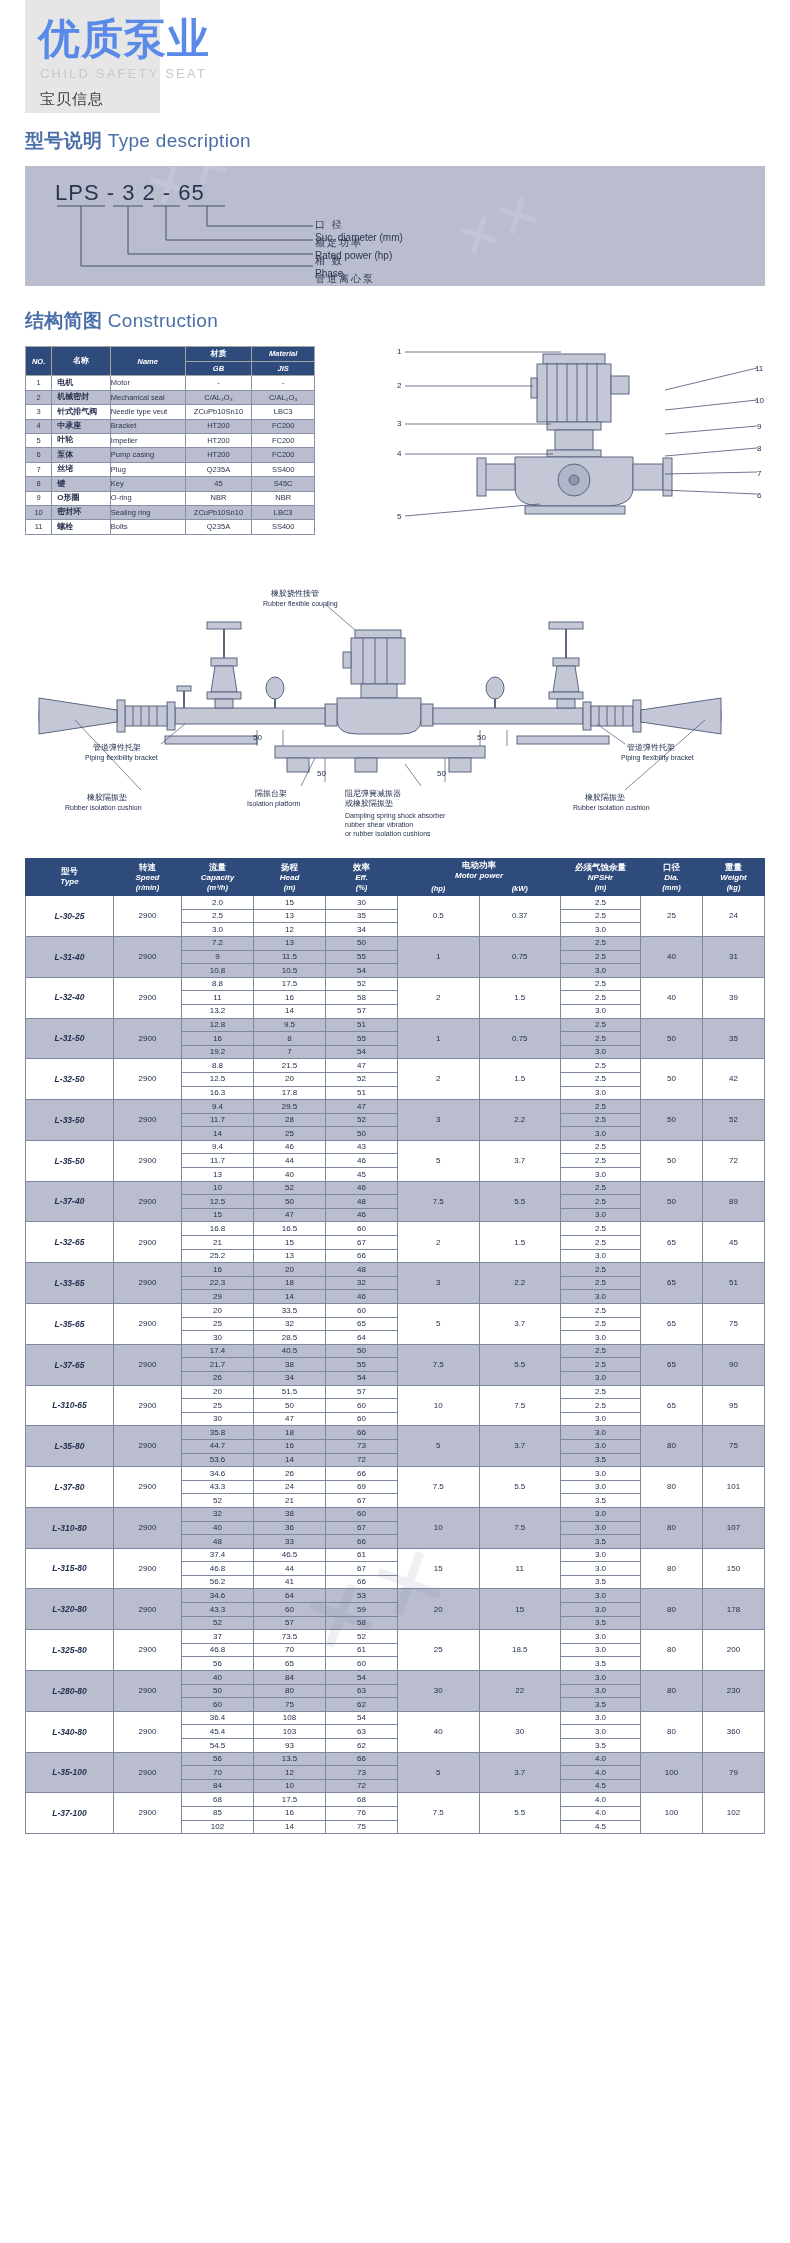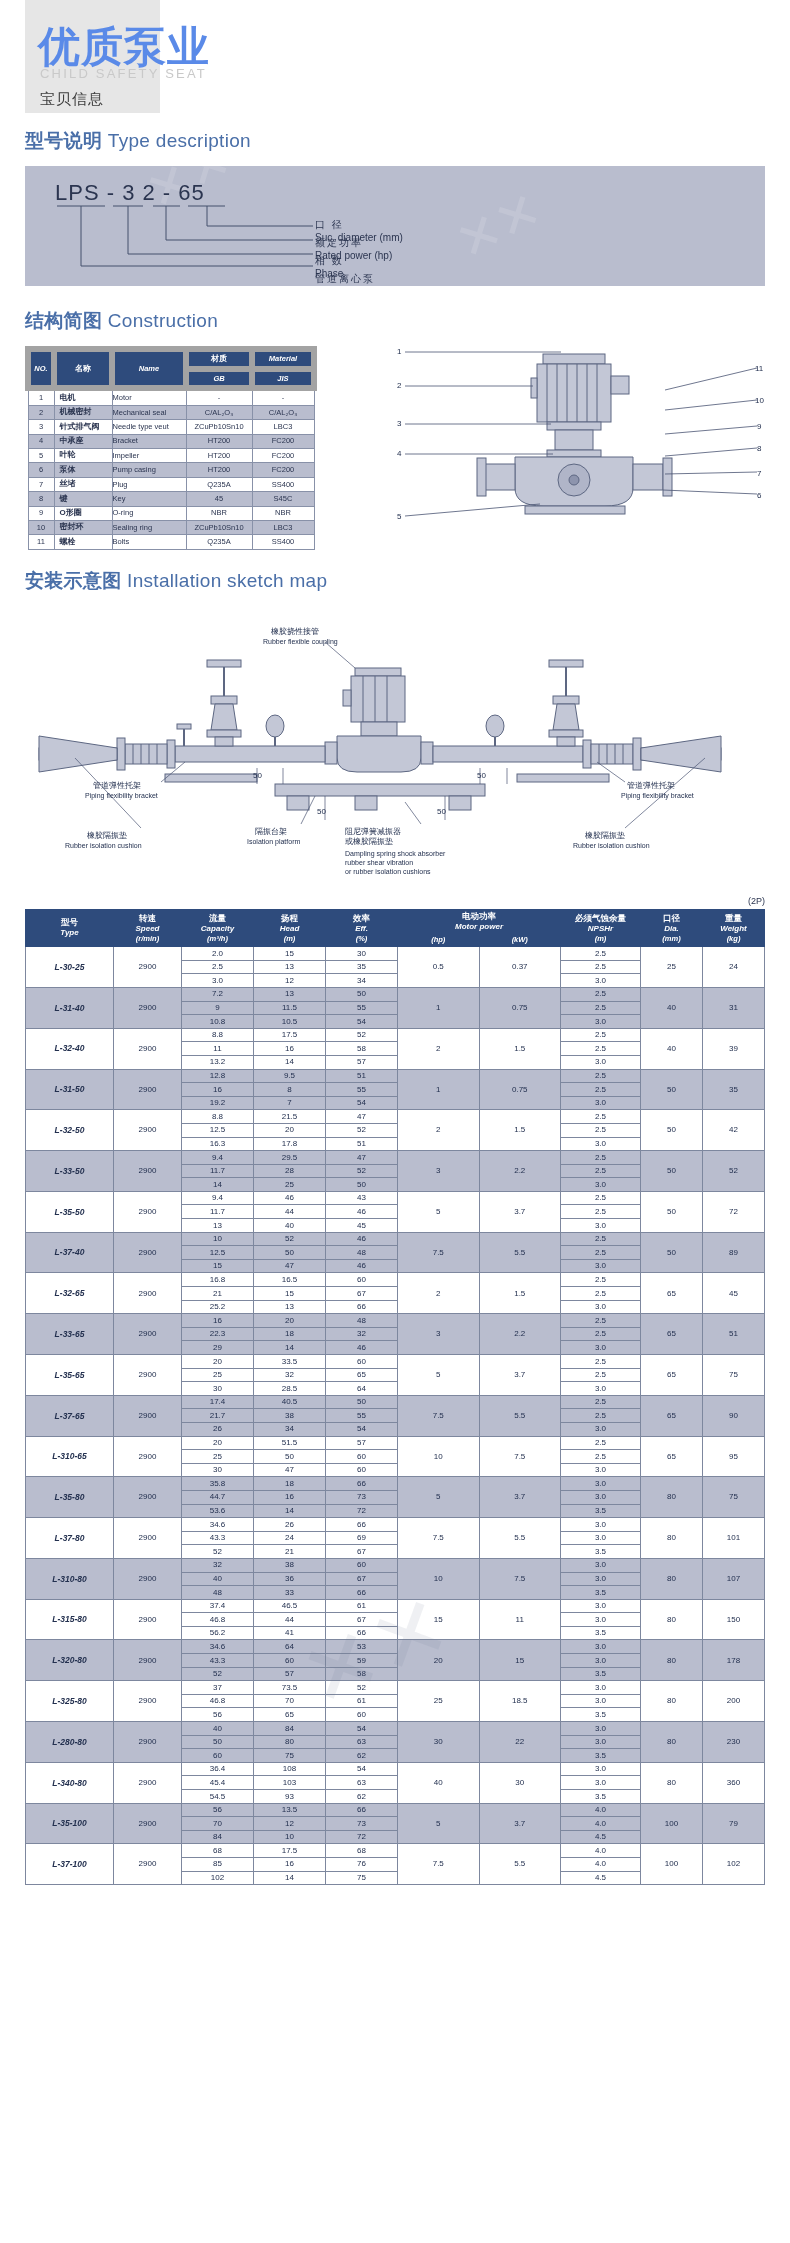--- a/index.html
+++ b/index.html
@@ -15,21 +15,21 @@
 
   
   .brand-block { position:relative; height:128px; }
   .brand-bg {
     position:absolute; left:25px; top:0; width:135px; height:113px;
     background:#e6e6e6;
   }
   .brand-title {
     position:absolute; left:38px; top:18px;
     font-size:42px; font-weight:bold; letter-spacing:1px;
-    color:#5a8ae8; line-height:1;margin-top:8px;
+    color:#5a8ae8; line-height:1;
   }
   .brand-sub {
     position:absolute; left:40px; top:66px;
     font-size:13px; letter-spacing:2.2px; color:#c9c9c9;
   }
   .brand-info {
     position:absolute; left:40px; top:90px;
     font-size:15px; color:#3d3d3d; letter-spacing:1px;
   }
 
@@ -58,21 +58,21 @@
   .type-labels .cn { width:62px; color:#2b3550; letter-spacing:2px; }
   .type-labels .en { color:#2b3550; }
 
   
   .constr-wrap { position:relative; margin-left:25px; width:740px; }
   table.parts {
     border-collapse:collapse; width:290px; font-size:7.5px; table-layout:fixed;
   }
   table.parts th {
     background:#2e4b7c; color:#ffffff; font-weight:bold; font-style:italic;
-    border:6px solid #a3a3a3; padding:2px 1px; text-align:center; line-height:1.25;
+    border:1px solid #a3a3a3; padding:2px 1px; text-align:center; line-height:1.25;
   }
   table.parts th.cn { font-style:normal; font-size:8px; }
   table.parts td {
     border:1px solid #8891a8; padding:1.5px 2px; text-align:center;
     color:#2b3550; line-height:1.3;
   }
   table.parts tr.alt td { background:#b9bdce; }
   table.parts td.nm-cn { text-align:left; padding-left:5px; font-weight:bold; font-size:8px;}
   table.parts td.nm-en { text-align:left; padding-left:0; }
   .col-no { width:26px; } .col-cn { width:58px; } .col-en { width:74px; }
@@ -335,24 +335,20 @@
         <text x="392" y="113">8</text>
         <text x="392" y="91">9</text>
         <text x="390" y="65">10</text>
         <text x="390" y="33">11</text>
       </g>
     </svg>
   </div>
 
   <div class="spacer"></div>
 
-  <div class="sec-head">
-    <span>安装示意图</span>
-    <span class="en">Installation sketch map</span>
-  </div>
 
   <div class="install-wrap">
     <svg width="740" height="290" viewBox="0 0 740 290">
       <g stroke="#5d6782" fill="#c3c7d6" stroke-width="1">
 
         <rect x="330" y="62" width="46" height="8"></rect>
         <rect x="326" y="70" width="54" height="46"></rect>
         <line x1="338" y1="70" x2="338" y2="116"></line>
         <line x1="350" y1="70" x2="350" y2="116"></line>
         <line x1="362" y1="70" x2="362" y2="116"></line>
@@ -470,21 +466,20 @@
         <text x="320" y="228" font-size="8">阻尼弹簧减振器</text>
         <text x="320" y="238" font-size="8">或橡胶隔振垫</text>
         <text x="320" y="250" font-size="7">Dampling spring shock absorber</text>
         <text x="320" y="259" font-size="7">rubber shear vibration</text>
         <text x="320" y="268" font-size="7">or rubber isolation cushions</text>
       </g>
     </svg>
   </div>
 
 
-  <div class="pp-note">(2P)</div>
 
   <div class="perf-wrap">
     <div class="perf-wm">✕✕</div>
     <table class="perf">
       <thead>
         <tr>
           <th class="w-type" rowspan="2">
             <span class="cn">型号</span>
             <span class="en">Type</span>
           </th>

